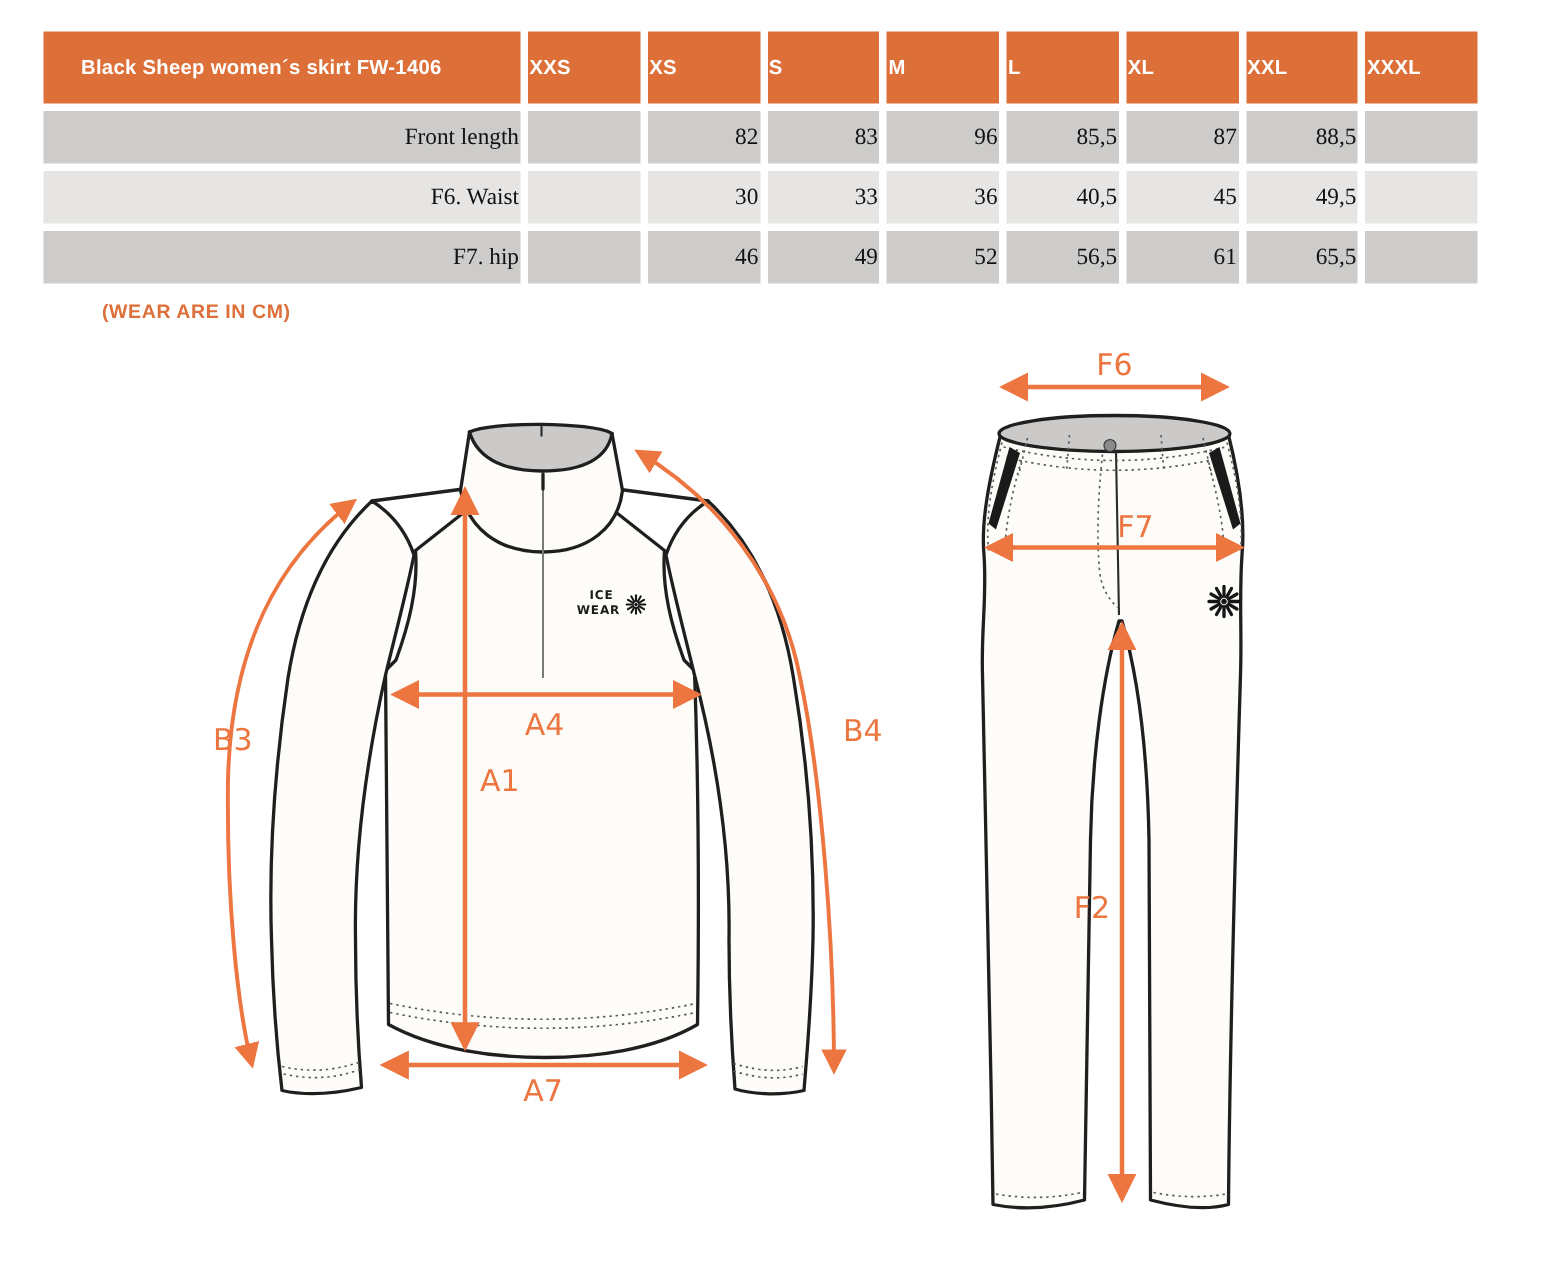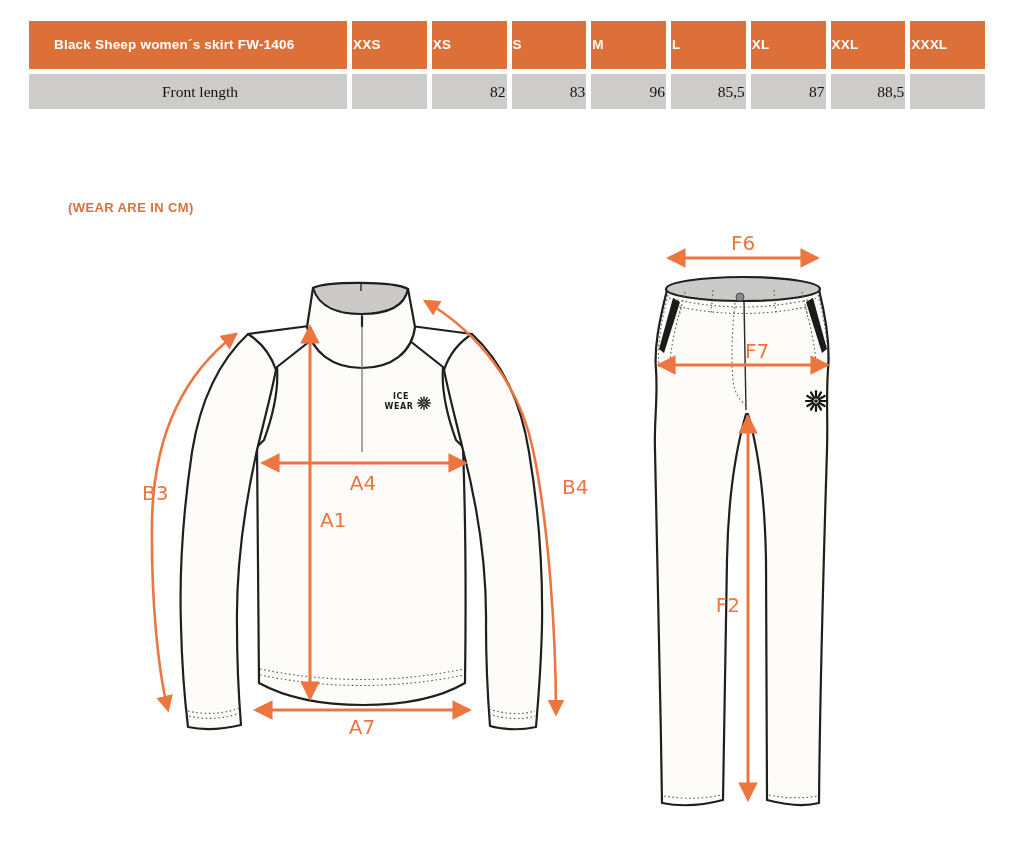--- a/index.html
+++ b/index.html
@@ -10,21 +10,21 @@
   body{width:1035px;height:844px;background:#fff;position:relative;overflow:hidden;
        font-family:"Liberation Sans",sans-serif}
   table.size-table{position:absolute;left:24px;top:16px;width:966px;
        border-collapse:separate;border-spacing:5px;table-layout:fixed}
   .size-table th{background:var(--header-bg);color:#fff;
        font:bold 13.5px/1.1 "Liberation Sans",sans-serif;height:46px;text-align:left;letter-spacing:.2px}
   .size-table th.title{text-align:left;padding-left:25px}
   .size-table td{height:33px;text-align:right;font:15.5px "Liberation Serif",serif;color:#111}
   .size-table tr.dark td{background:var(--row-dark)}
   .size-table tr.light td{background:var(--row-light)}
-  .size-table td.label{text-align:center;padding-left:25px}
+  .size-table td.label{text-align:right;padding-left:25px}
   .note{position:absolute;left:68px;top:200px;font:bold 13px "Liberation Sans",sans-serif;
         color:var(--note-orange);letter-spacing:.4px}
   svg.diagram{position:absolute;left:0;top:228px}
   .outline{fill:#FDFCF9;stroke:#1f1f1f;stroke-width:2.2;stroke-linejoin:round}
   .seam{fill:none;stroke:#1f1f1f;stroke-width:2.2;stroke-linecap:round}
   .thin{fill:none;stroke:#2a2a2a;stroke-width:1.4}
   .zip{fill:none;stroke:#777;stroke-width:1.3}
   .stitch{fill:none;stroke:#5a5a5a;stroke-width:1.1;stroke-dasharray:1.6 2.6}
   .grayfill{fill:var(--collar-gray);stroke:#1f1f1f;stroke-width:2.2}
   .darkfill{fill:#1a1a1a;stroke:none}
@@ -66,20 +66,42 @@
   <tbody>
       <tr class="dark">
         <td class="label">Front length</td>
         <td></td>
         <td>82</td>
         <td>83</td>
         <td>96</td>
         <td>85,5</td>
         <td>87</td>
         <td>88,5</td>
+        <td></td>
+      </tr>
+      <tr class="light">
+        <td class="label">F6. Waist</td>
+        <td></td>
+        <td>30</td>
+        <td>33</td>
+        <td>36</td>
+        <td>40,5</td>
+        <td>45</td>
+        <td>49,5</td>
+        <td></td>
+      </tr>
+      <tr class="dark">
+        <td class="label">F7. hip</td>
+        <td></td>
+        <td>46</td>
+        <td>49</td>
+        <td>52</td>
+        <td>56,5</td>
+        <td>61</td>
+        <td>65,5</td>
         <td></td>
       </tr>
     </tbody>
 </table>
 
 <div class="note">(WEAR ARE IN CM)</div>
 
 <svg class="diagram" width="1035" height="616" viewBox="0 228 1035 616">
   <defs>
     <marker id="ah" viewBox="0 0 10 10" refX="8.5" refY="5" markerWidth="6.5" markerHeight="6.5" orient="auto-start-reverse">

